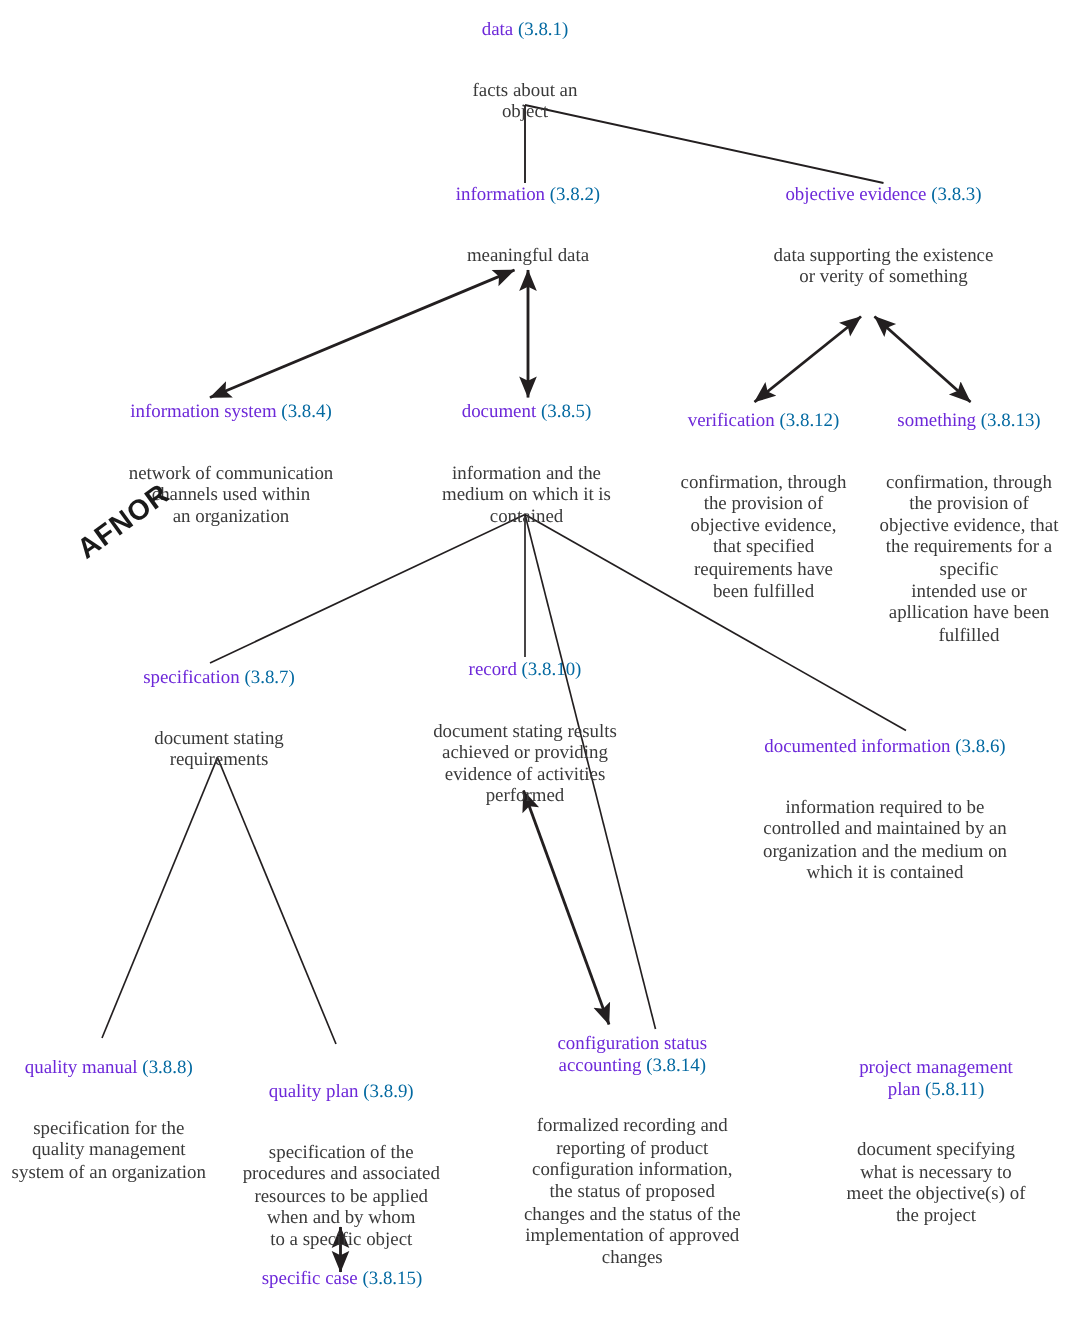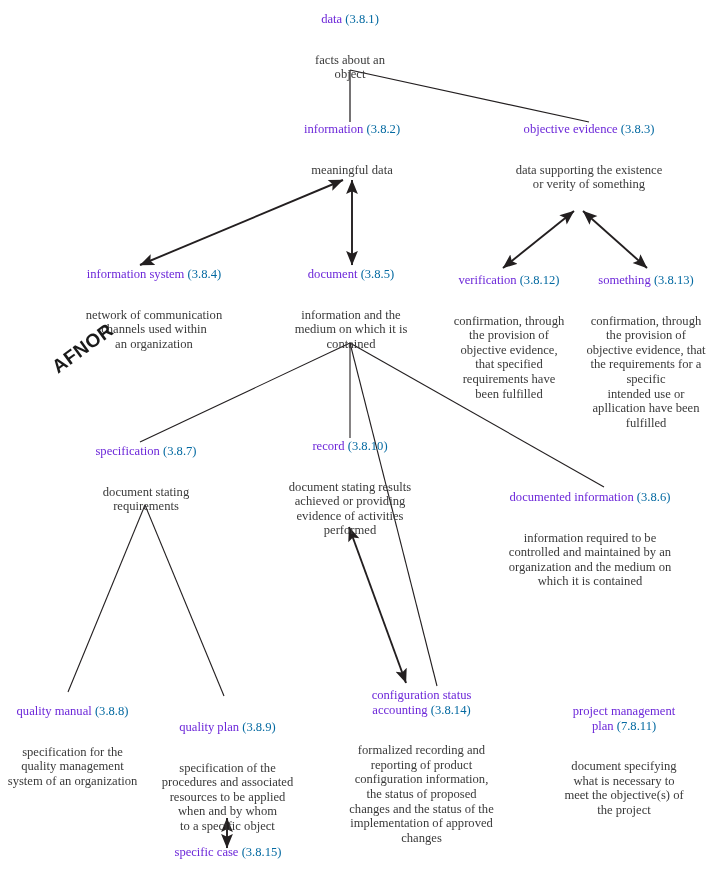--- a/index.html
+++ b/index.html
@@ -165,21 +165,21 @@
     <span class="head"><span class="term">quality plan</span> <span class="ref">(3.8.9)</span></span>
     <span class="def">specification of the<br>procedures and associated<br>resources to be applied<br>when and by whom<br>to a specific object</span>
   </div>
 
   <div class="node" style="left:329px; top:688px; width:185px;">
     <span class="head"><span class="term">configuration status<br>accounting</span> <span class="ref">(3.8.14)</span></span>
     <span class="def">formalized recording and<br>reporting of product<br>configuration information,<br>the status of proposed<br>changes and the status of the<br>implementation of approved<br>changes</span>
   </div>
 
   <div class="node" style="left:534px; top:704px; width:180px;">
-    <span class="head"><span class="term">project management<br>plan</span> <span class="ref">(7.8.11)</span></span>
+    <span class="head"><span class="term">project management<br>plan</span> <span class="ref">(5.8.11)</span></span>
     <span class="def">document specifying<br>what is necessary to<br>meet the objective(s) of<br>the project</span>
   </div>
 
   <div class="node" style="left:136px; top:845px; width:184px;">
     <span class="head"><span class="term">specific case</span> <span class="ref">(3.8.15)</span></span>
     <span class="def">subject of the record plan</span>
   </div>
 
   <div class="watermark" style="left:61px; top:356px;">AFNOR</div>
 

